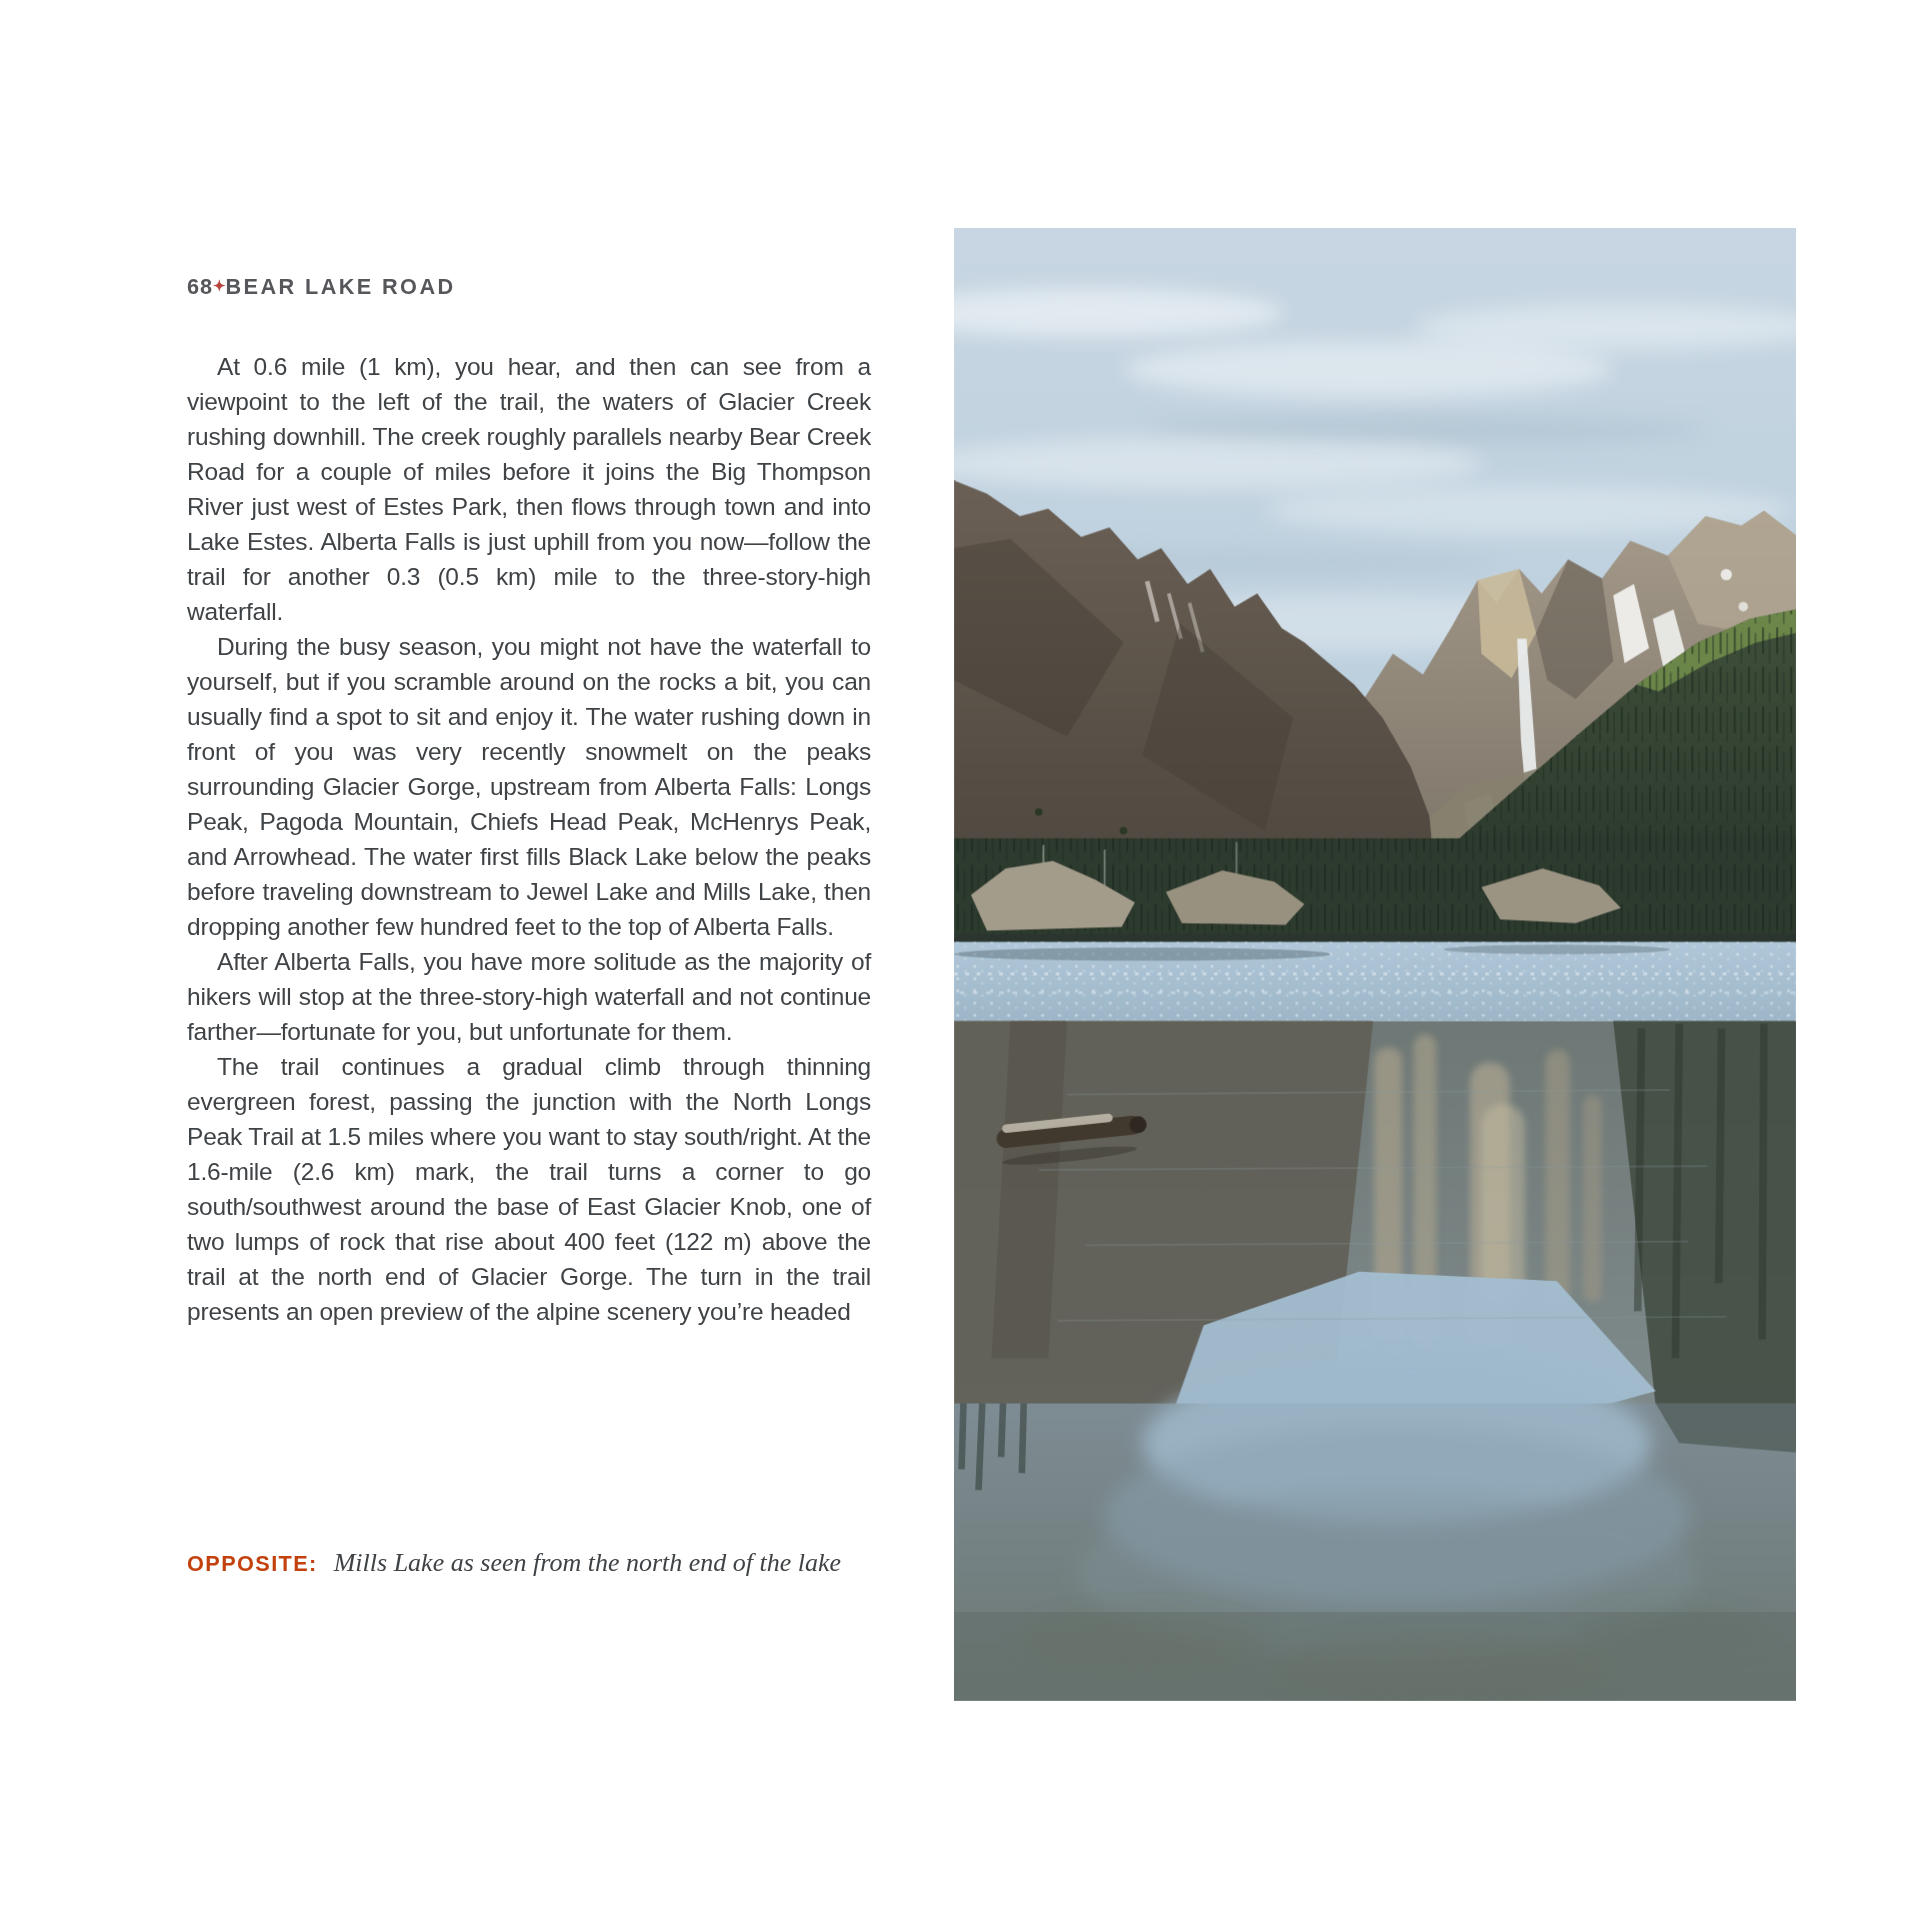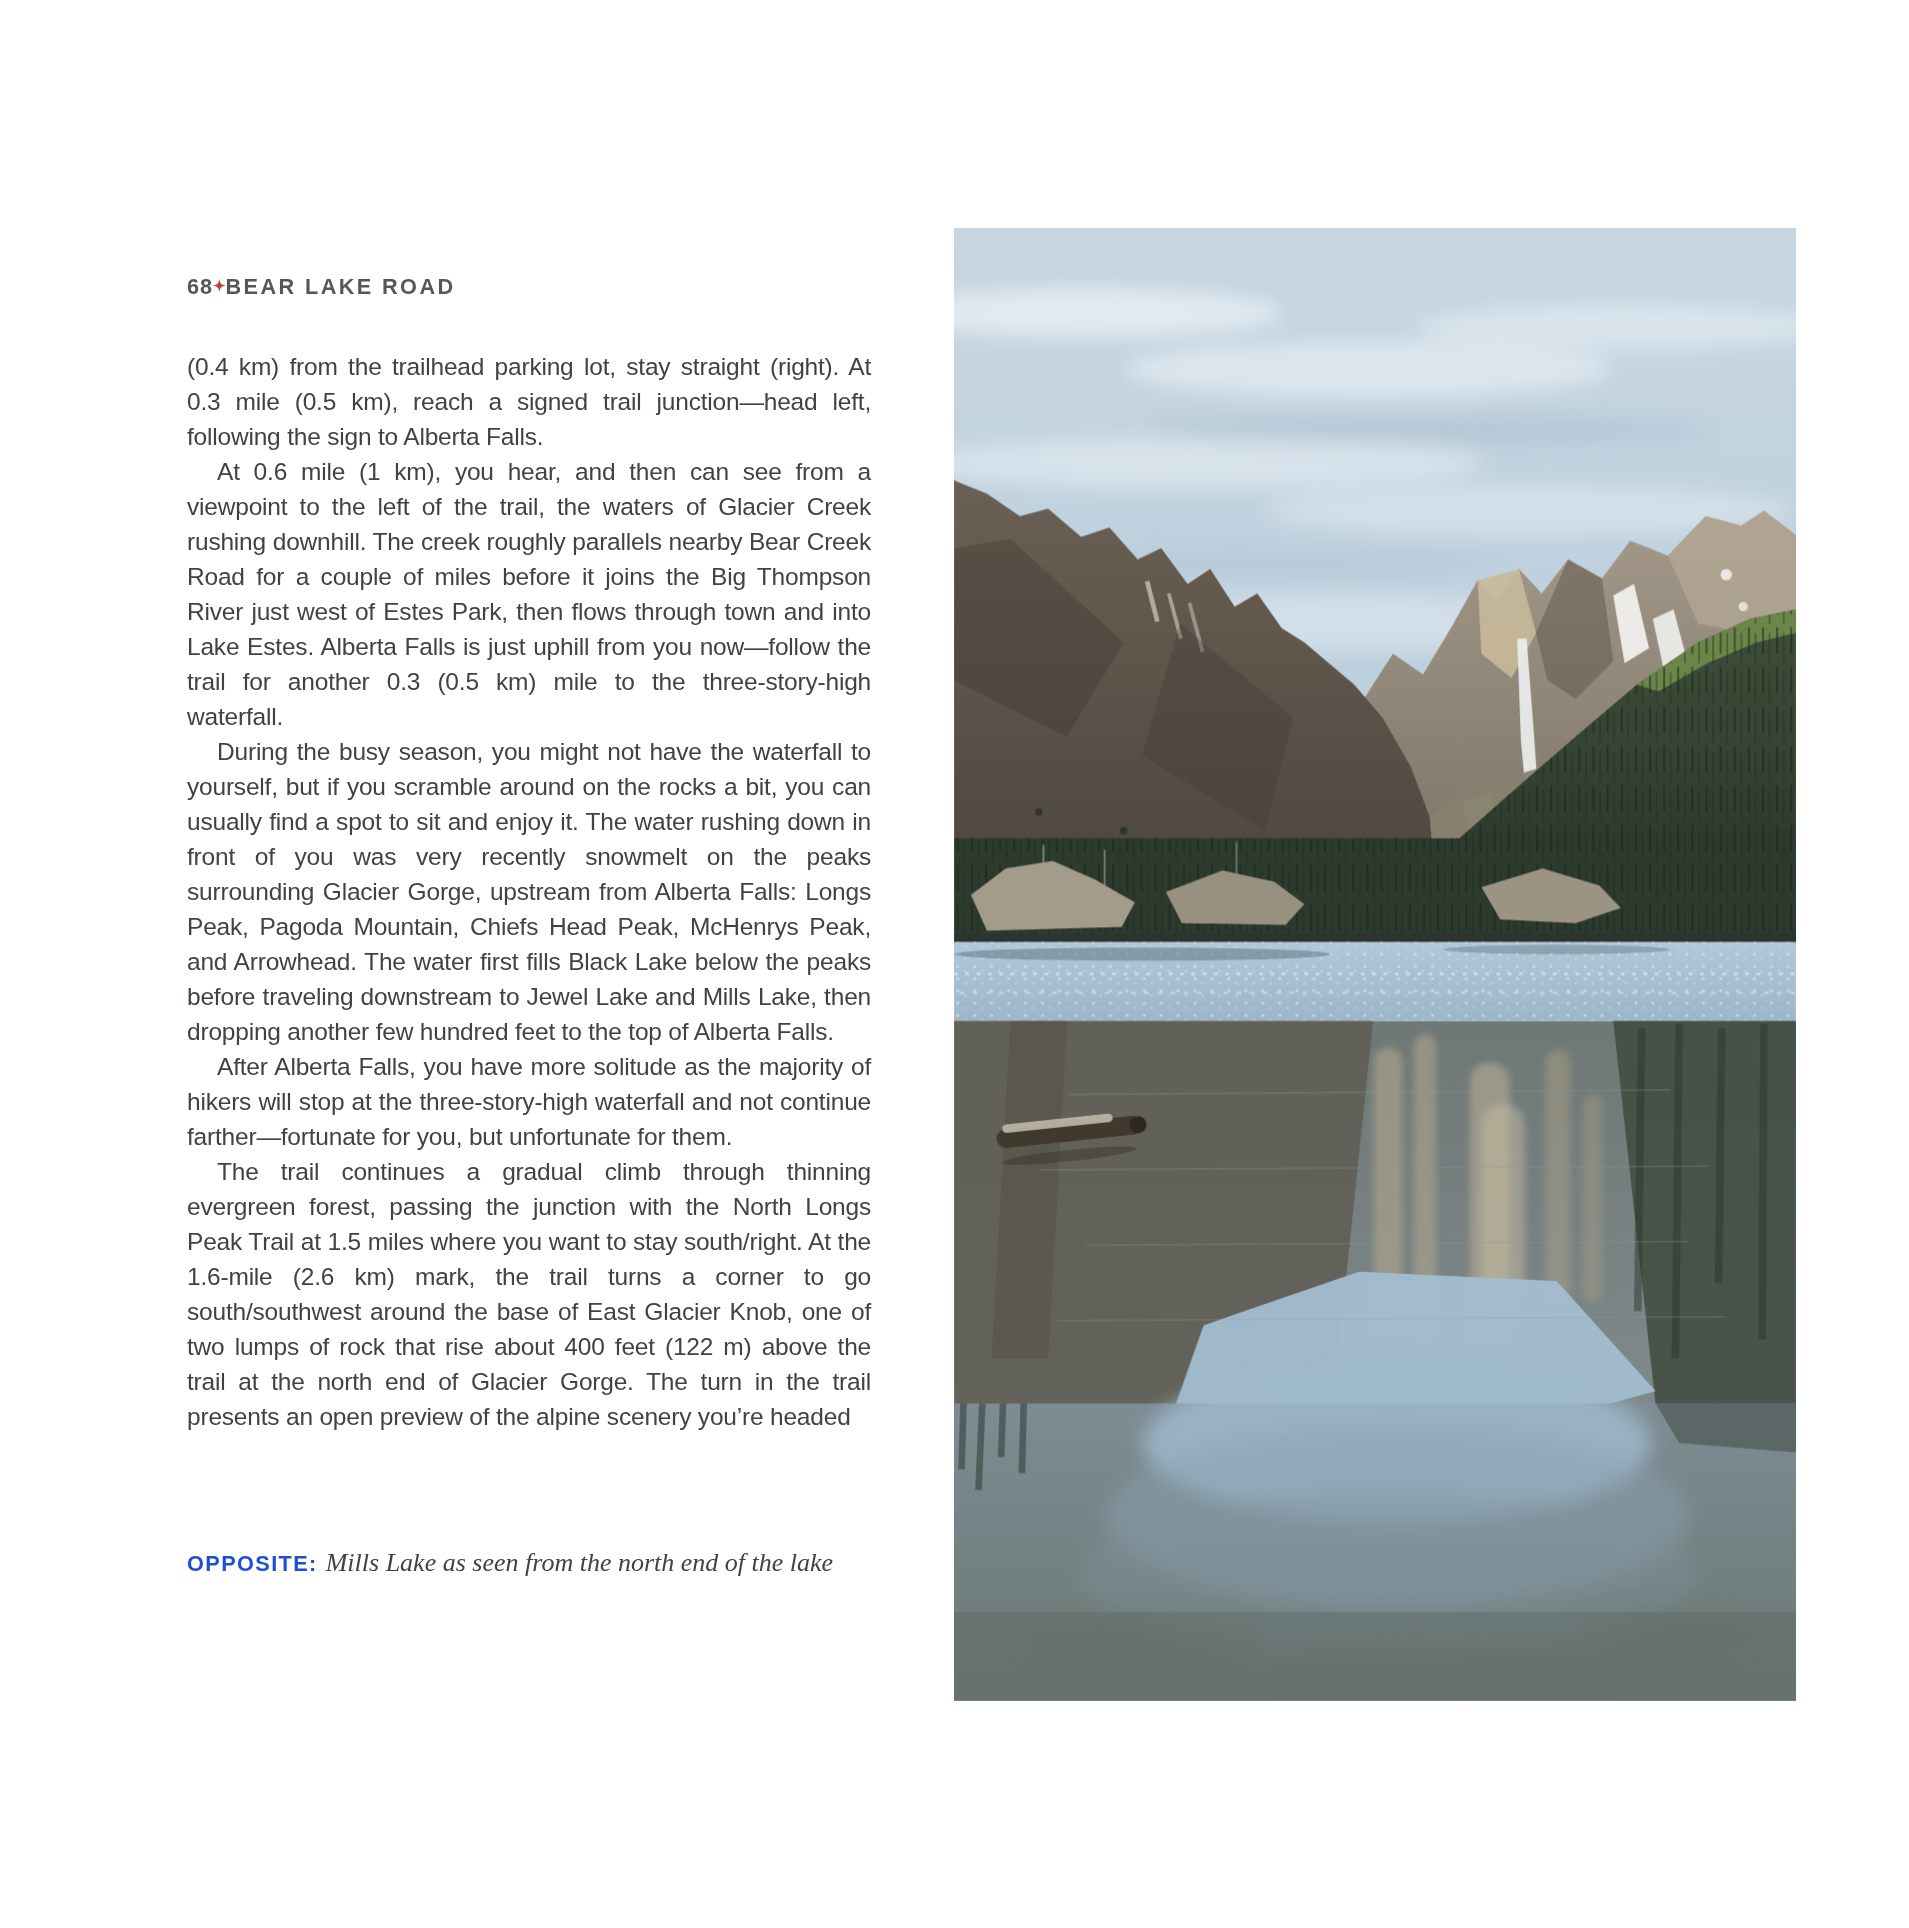--- a/index.html
+++ b/index.html
@@ -30,22 +30,22 @@
     text-align: justify; letter-spacing: -0.2px;
   }
   .article p { margin: 0; text-indent: 30px; }
   .article p.first { text-indent: 0; }
 
   .caption {
     position: absolute; left: 187px; top: 1548px; width: 697px;
     color: #3f4346; white-space: nowrap;
   }
   .caption .label {
-    color: #1d4ed8; font-weight: bold; font-size: 21.7px;
-    letter-spacing: 1.4px; margin-right: 8px;
+    color: #c2410c; font-weight: bold; font-size: 21.7px;
+    letter-spacing: 1.4px; margin-right: 16px;
   }
   .caption .text {
     font-family: "Liberation Serif", serif; font-style: italic;
     font-size: 26px;
   }
 
   .photo {
     position: absolute; left: 954px; top: 228px;
     width: 842px; height: 1473px;
   }
@@ -56,21 +56,20 @@
 
 <div class="page">
 
   <div class="running-head">
     <span class="pagenum">68</span>
     <span class="diamond">✦</span>
     <span class="title">BEAR LAKE ROAD</span>
   </div>
 
   <div class="article">
-    <p class="first">(0.4 km) from the trailhead parking lot, stay straight (right). At 0.3 mile (0.5 km), reach a signed trail junction—head left, following the sign to Alberta Falls.</p>
     <p>At 0.6 mile (1 km), you hear, and then can see from a viewpoint to the left of the trail, the waters of Glacier Creek rushing downhill. The creek roughly parallels nearby Bear Creek Road for a couple of miles before it joins the Big Thompson River just west of Estes Park, then flows through town and into Lake Estes. Alberta Falls is just uphill from you now—follow the trail for another 0.3 (0.5 km) mile to the three-story-high waterfall.</p>
     <p>During the busy season, you might not have the waterfall to yourself, but if you scramble around on the rocks a bit, you can usually find a spot to sit and enjoy it. The water rushing down in front of you was very recently snowmelt on the peaks surrounding Glacier Gorge, upstream from Alberta Falls: Longs Peak, Pagoda Mountain, Chiefs Head Peak, McHenrys Peak, and Arrowhead. The water first fills Black Lake below the peaks before traveling downstream to Jewel Lake and Mills Lake, then dropping another few hundred feet to the top of Alberta Falls.</p>
     <p>After Alberta Falls, you have more solitude as the majority of hikers will stop at the three-story-high waterfall and not continue farther—fortunate for you, but unfortunate for them.</p>
     <p>The trail continues a gradual climb through thinning evergreen forest, passing the junction with the North Longs Peak Trail at 1.5 miles where you want to stay south/right. At the 1.6-mile (2.6 km) mark, the trail turns a corner to go south/southwest around the base of East Glacier Knob, one of two lumps of rock that rise about 400 feet (122 m) above the trail at the north end of Glacier Gorge. The turn in the trail presents an open preview of the alpine scenery you’re headed</p>
   </div>
 
   <div class="caption">
     <span class="label">OPPOSITE:</span><span class="text">Mills Lake as seen from the north end of the lake</span>
   </div>
 

